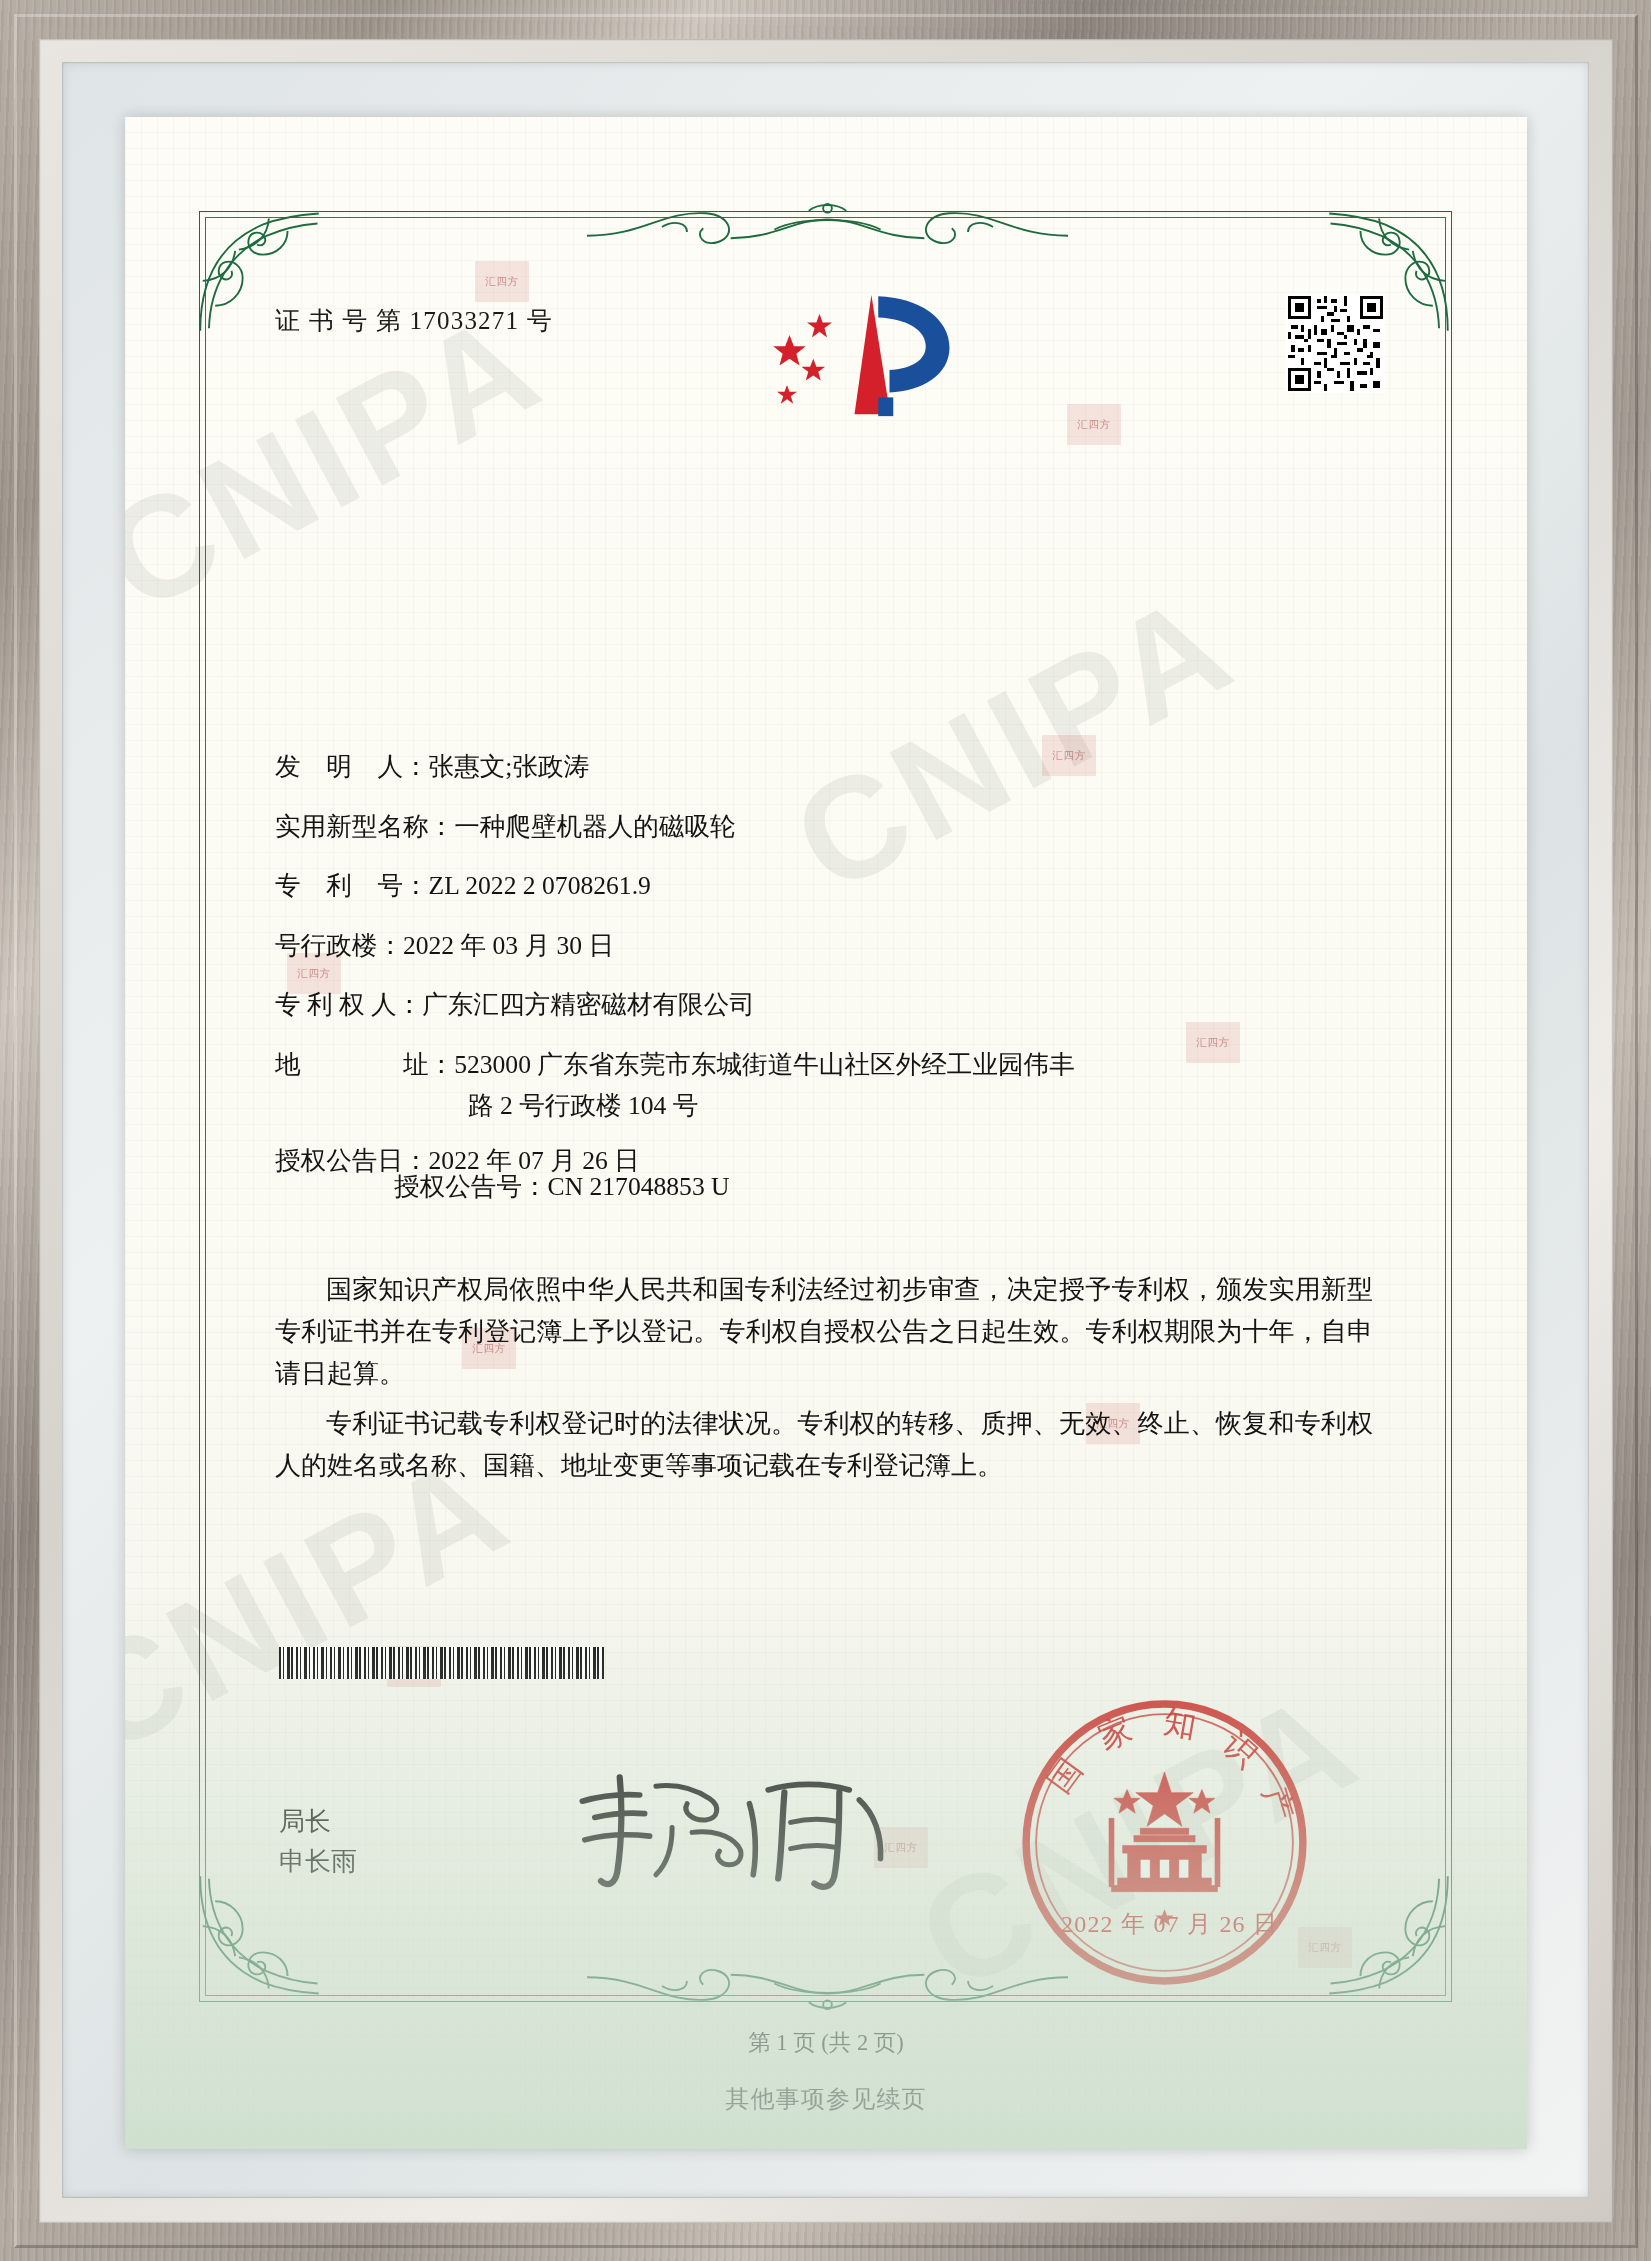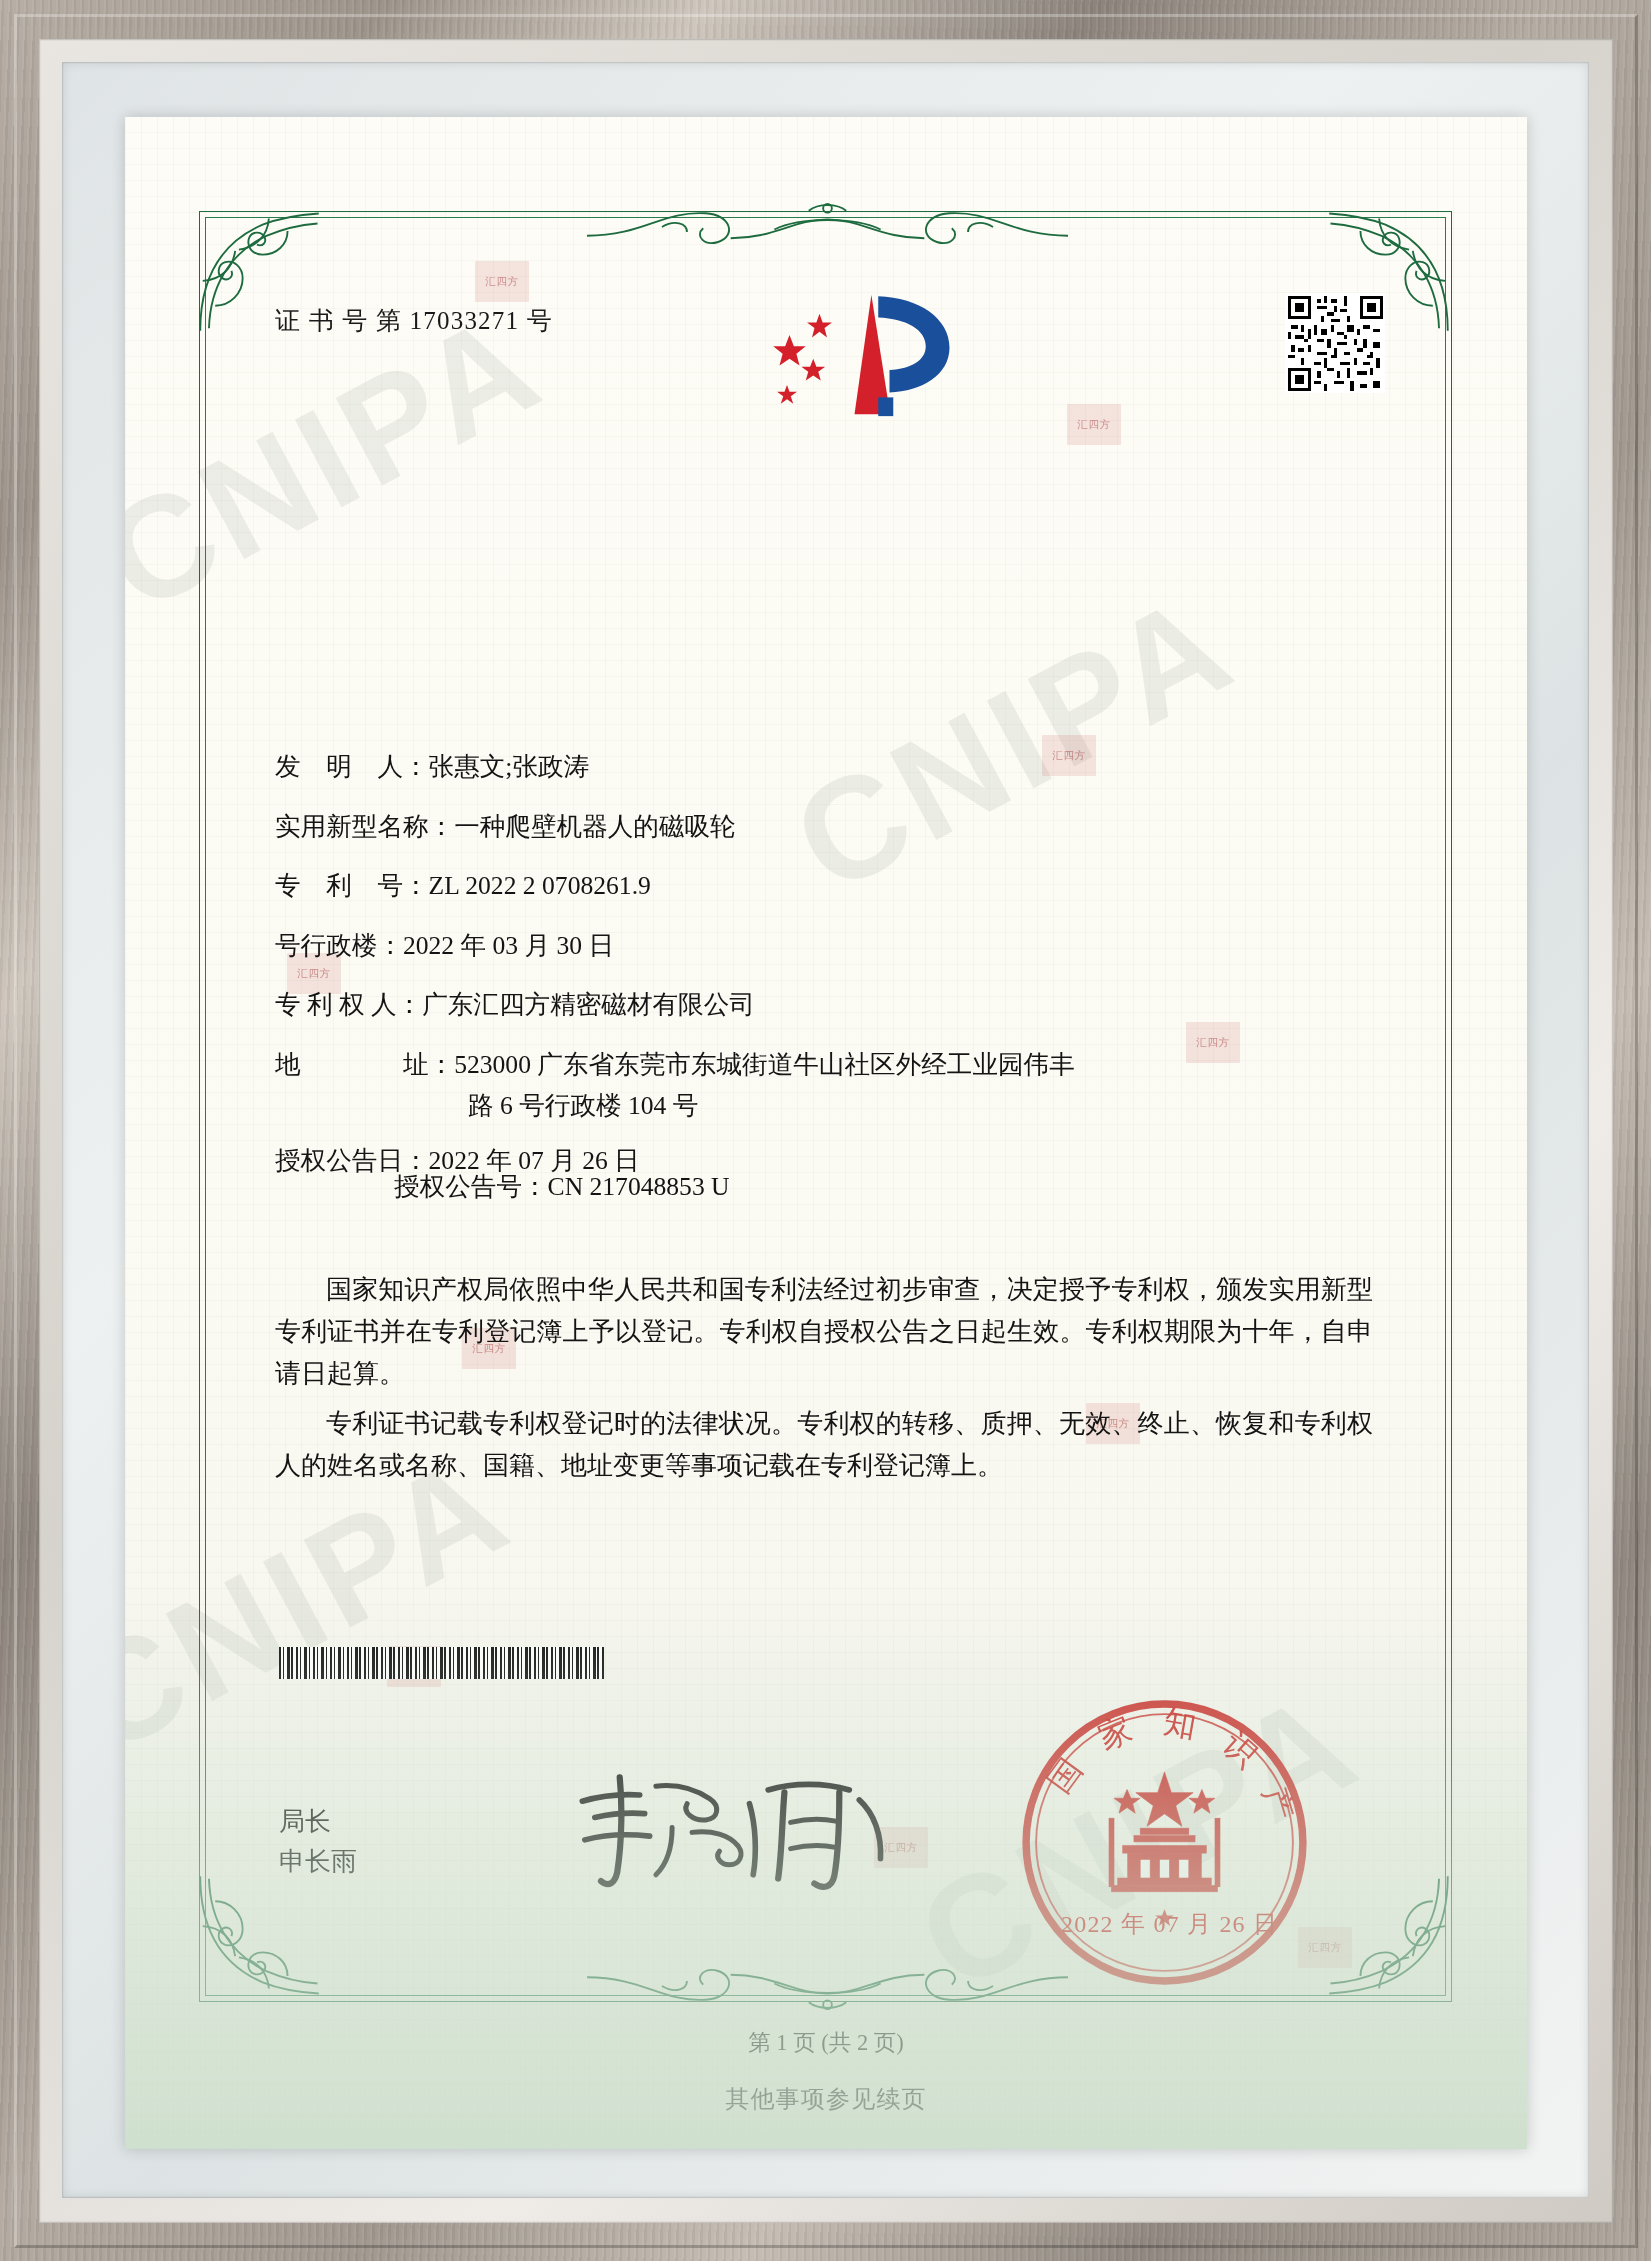--- a/index.html
+++ b/index.html
@@ -422,21 +422,21 @@
 
     <div class="row">
       <span class="lab">专 利 权 人：</span>
       <span class="val">广东汇四方精密磁材有限公司</span>
     </div>
 
     <div class="row">
       <span class="lab">地　　　　址：</span>
       <span class="val">523000 广东省东莞市东城街道牛山社区外经工业园伟丰</span>
     </div>
-    <div class="row-indent2">路 6 号行政楼 104 号</div>
+    <div class="row-indent2">路 2 号行政楼 104 号</div>
 
     <div class="row-two">
       <span>
         <span class="lab">授权公告日：</span><span class="val">2022 年 07 月 26 日</span>
       </span>
       <span class="seg2">
         <span class="lab">授权公告号：</span><span class="val">CN 217048853 U</span>
       </span>
     </div>
   </div>

